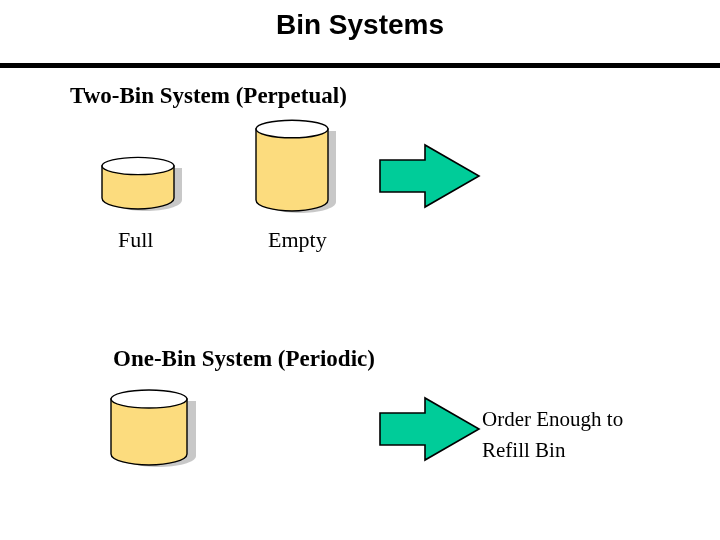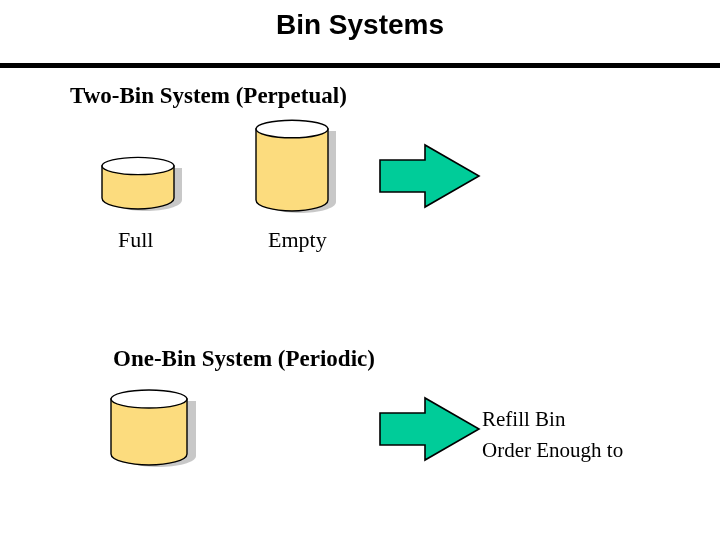--- a/index.html
+++ b/index.html
@@ -154,17 +154,17 @@
     </svg>
   </div>
 
   <div class="arrow" style="left:378px; top:396px;">
     <svg width="104" height="66" viewBox="0 0 104 66">
       <path d="M2,17 L47,17 L47,2 L101,33 L47,64 L47,49 L2,49 Z" fill="#00CC99" stroke="#000000" stroke-width="1.6" stroke-linejoin="miter"></path>
     </svg>
   </div>
 
   <div id="callout-bottom" class="callout">
+    <span class="line">Order Enough to</span>
     <span class="line">Refill Bin</span>
-    <span class="line">Order Enough to</span>
   </div>
 
 </div>
 
 </body></html>

